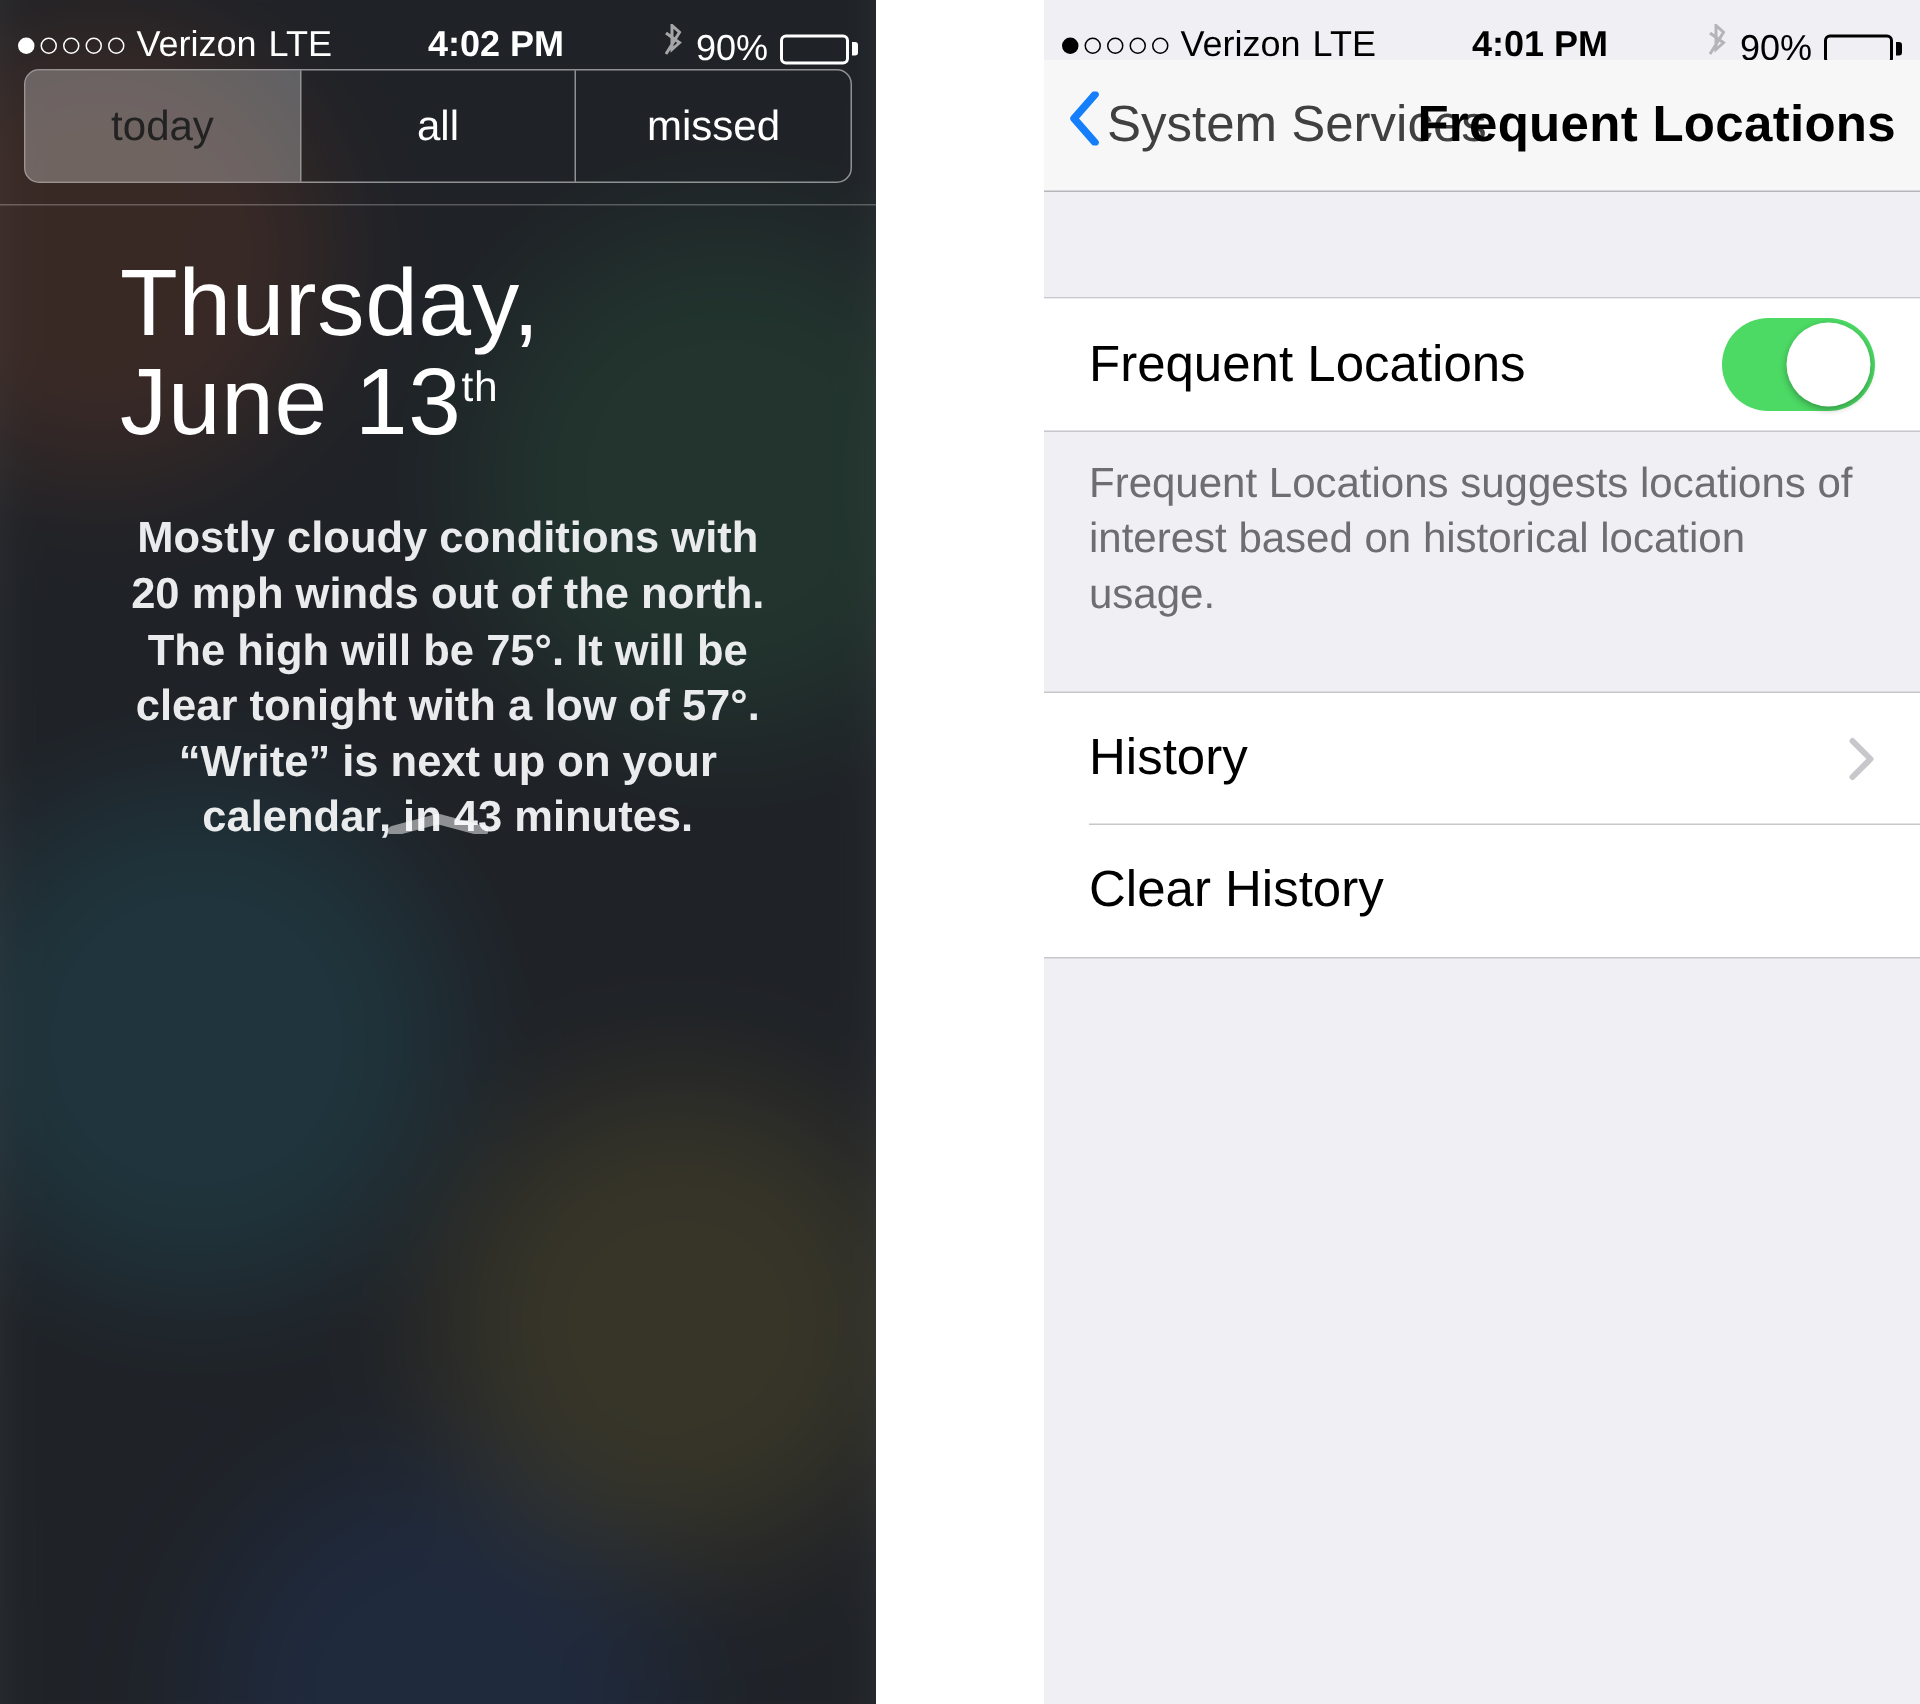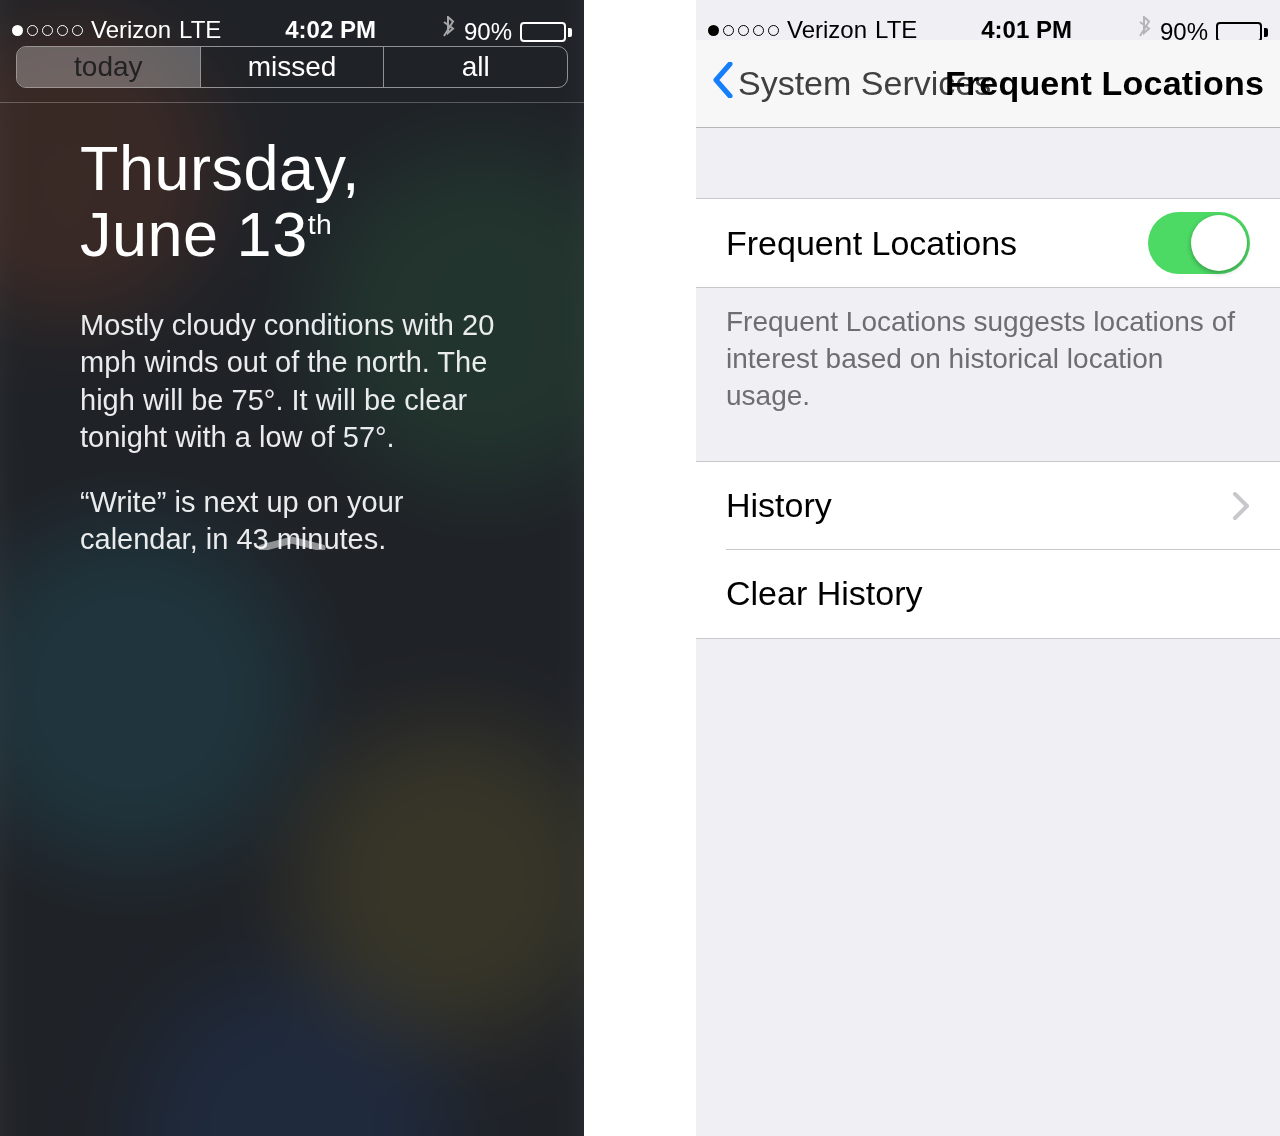--- a/index.html
+++ b/index.html
@@ -49,37 +49,37 @@
   .sig-dots .out-w  { border:1.5px solid #fff; }
   .sig-dots .fill-b { background:#000; }
   .sig-dots .out-b  { border:1.5px solid #000; }
   .bt-icon { opacity:.6; }
   .batt { display:inline-flex; align-items:center; gap:2px; }
   .batt-body { width:46px; height:20px; border:2px solid currentColor; border-radius:4px; padding:2px; position:relative; }
   .batt-fill { height:100%; width:90%; background: currentColor; border-radius:1px; }
   .batt-tip { width:4px; height:9px; background: currentColor; border-radius:0 2px 2px 0; }
 
   .seg {
-    margin: 6px 16px 0; height:42px; border:1px solid rgba(255,255,255,0.5);
+    margin: 6px 16px 0; height:76px; border:1px solid rgba(255,255,255,0.5);
     border-radius:10px; display:flex;
   }
   .seg div {
     flex:1; display:flex; align-items:center; justify-content:center;
     font-size:28px; color:#fff;
   }
   .seg div + div { border-left:1px solid rgba(255,255,255,0.5); }
   .seg .sel { background: rgba(255,255,255,0.28); border-radius:9px 0 0 9px; color:#222; }
   .divider-full { height:1px; background: rgba(255,255,255,0.25); margin-top:14px; }
 
   .date-block { padding: 32px 45px 0 80px; font-weight:200; }
   .date-line { font-size:63px; line-height:1.05; letter-spacing:.5px; }
   .date-line sup { font-size:.45em; vertical-align: super; }
 
-  .summary { padding: 40px 67px 0 80px; font-size:29px; line-height:1.28; font-weight:400; color:#e9ebec; }
-  .summary p + p { margin-top: 28px; }
+  .summary { padding: 40px 67px 0 80px; font-size:29px; line-height:1.28; font-weight:700; color:#e9ebec;text-align:center; }
+  .summary p + p { }
 
   .sec { margin-top: 64px; }
   .sec-row { display:flex; align-items:center; gap:22px; padding: 0 26px 14px; }
   .sec-icon { width:44px; height:44px; border-radius:10px; background:#f4f5f6; display:flex; align-items:center; justify-content:center; position:relative; }
   .sec-title { font-size:30px; font-weight:400; }
   .sec-div { height:1px; background: rgba(255,255,255,0.22); margin-left: 92px; margin-right:0; }
 
   .rem-ico { }
   .rem-ico span { position:absolute; left:11px; width:6px; height:6px; border-radius:50%; }
   .rem-ico span:nth-child(1){ top:10px; background:#ff6b5a; }
@@ -159,22 +159,22 @@
         <span>90%</span>
         <span class="batt" style="color:#fff">
           <span class="batt-body"><span class="batt-fill"></span></span>
             <span class="batt-tip"></span>
         </span>
       </div>
     </div>
 
     <div class="seg">
       <div class="sel">today</div>
+      <div>all</div>
       <div>missed</div>
-      <div>all</div>
     </div>
     <div class="divider-full"></div>
 
     <div class="date-block">
       <div class="date-line">Thursday,</div>
       <div class="date-line">
         <span>June 13</span><sup>th</sup>
       </div>
     </div>
 

